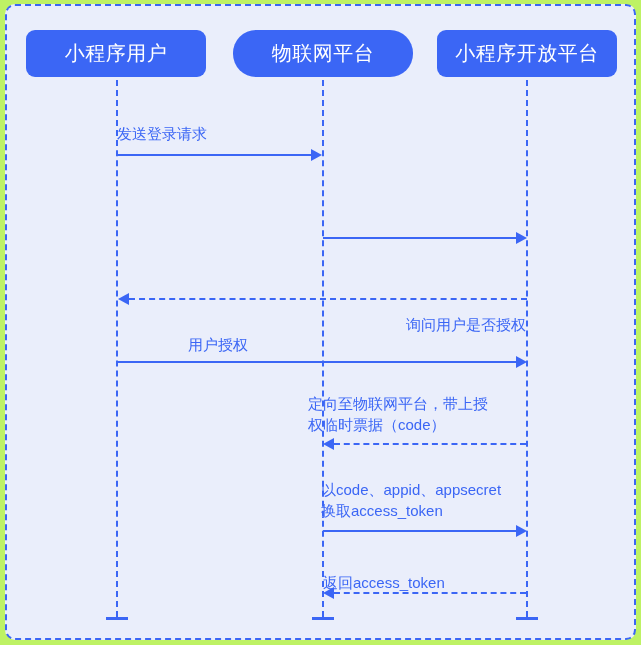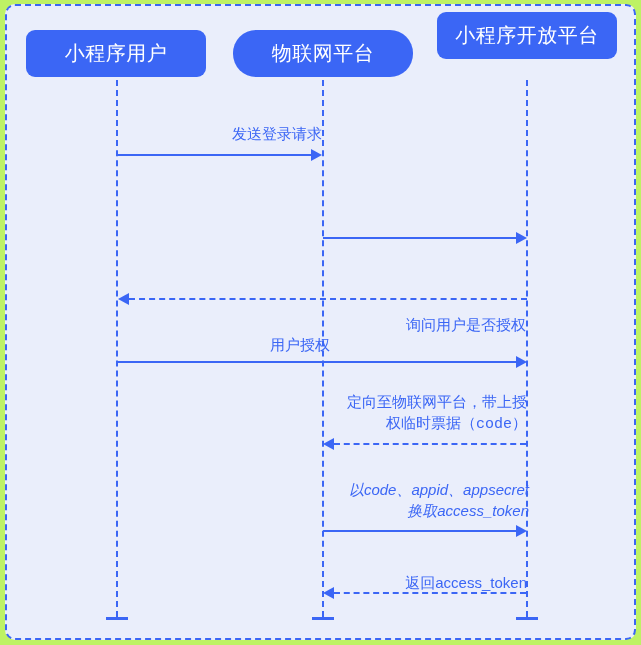--- a/index.html
+++ b/index.html
@@ -75,47 +75,46 @@
     border-left: 11px solid #3b66f5;
   }
   .arrowhead.left {
     border-right: 11px solid #3b66f5;
   }
   .msg-label {
     position: absolute;
     color: #3b66f5;
     font-size: 15px;
     line-height: 21px;
-    text-align: right;
+    text-align: left;
     white-space: pre-line;
     box-sizing: border-box;
   }
   .msg-label.align-left {
-    text-align: right;
-    margin-left: 12px;
+    text-align: center;
   }
   .msg-label.align-right {
     text-align: right;
     margin-top: 44px;
   }
 </style>
 </head>
 <body>
 
 <div id="canvas">
 
   <div class="frame"></div>
 
   <div class="participant" style="left:26px; top:30px;">
     <span>小程序用户</span>
   </div>
   <div class="participant" style="left:233px; top:30px;border-radius:23px;">
     <span>物联网平台</span>
   </div>
-  <div class="participant" style="left:437px; top:12px;">
+  <div class="participant" style="left:437px; top:30px;">
     <span>小程序开放平台</span>
   </div>
 
   <div class="lifeline" style="left:116px; top:80px; height:537px;"></div>
   <div class="lifeline" style="left:322px; top:80px; height:537px;"></div>
   <div class="lifeline" style="left:526px; top:80px; height:537px;"></div>
 
   <div class="lifeline-cap" style="left:106px; top:617px;"></div>
   <div class="lifeline-cap" style="left:312px; top:617px;"></div>
   <div class="lifeline-cap" style="left:516px; top:617px;"></div>
@@ -128,26 +127,26 @@
   <div class="arrowhead right" style="left:516px; top:232px;"></div>
 
   <div class="msg-label align-right" style="left:322px; top:270px; width:204px;">询问用户是否授权</div>
   <div class="msg-line dashed" style="left:129px; top:298px; width:398px;"></div>
   <div class="arrowhead left" style="left:118px; top:293px;"></div>
 
   <div class="msg-label align-left" style="left:118px; top:334px; width:200px;">用户授权</div>
   <div class="msg-line solid" style="left:118px; top:361px; width:400px;"></div>
   <div class="arrowhead right" style="left:516px; top:356px;"></div>
 
-  <div class="msg-label" style="left:323px; top:393px; width:204px;font-family:Liberation Mono, monospace;">定向至物联网平台，带上授
+  <div class="msg-label" style="left:308px; top:393px; width:204px;">定向至物联网平台，带上授
 权临时票据（code）</div>
   <div class="msg-line dashed" style="left:334px; top:443px; width:192px;"></div>
   <div class="arrowhead left" style="left:323px; top:438px;"></div>
 
-  <div class="msg-label" style="left:321px; top:479px; width:208px;font-style:italic;">以code、appid、appsecret
+  <div class="msg-label" style="left:321px; top:479px; width:208px;">以code、appid、appsecret
 换取access_token</div>
   <div class="msg-line solid" style="left:323px; top:530px; width:196px;"></div>
   <div class="arrowhead right" style="left:516px; top:525px;"></div>
 
   <div class="msg-label" style="left:323px; top:563px; width:204px;margin-top:9px;">返回access_token</div>
   <div class="msg-line dashed" style="left:334px; top:592px; width:192px;"></div>
   <div class="arrowhead left" style="left:323px; top:587px;"></div>
 
 </div>
 

